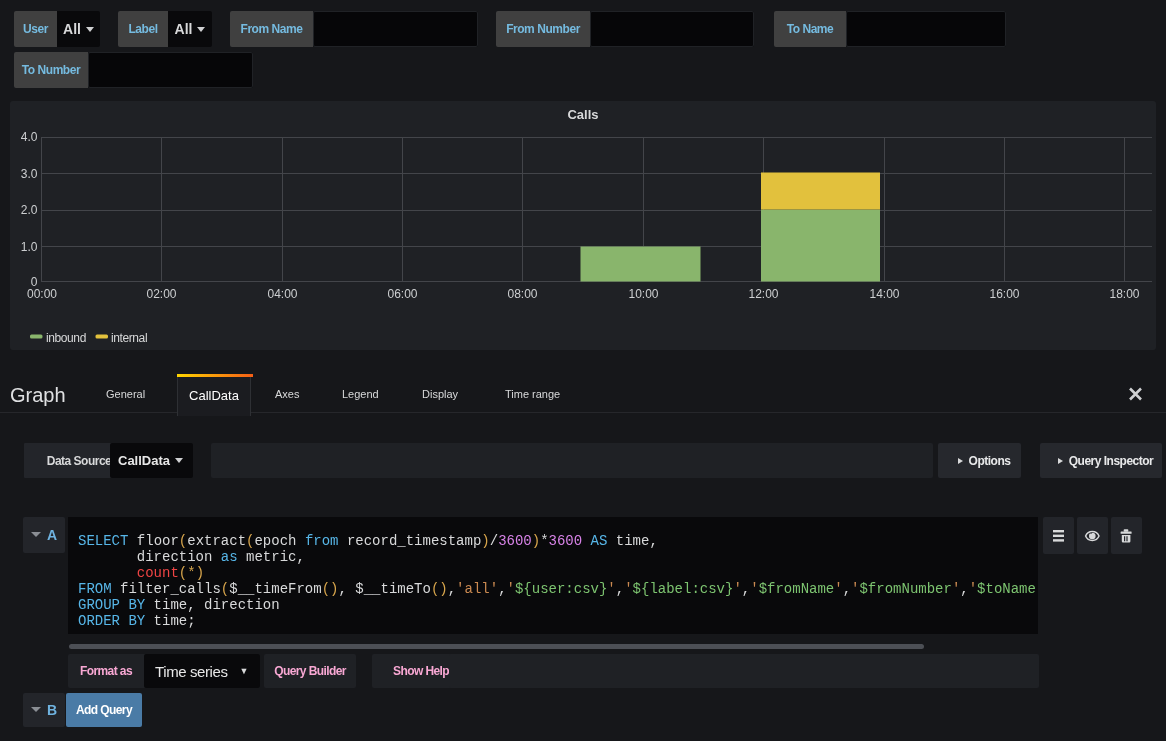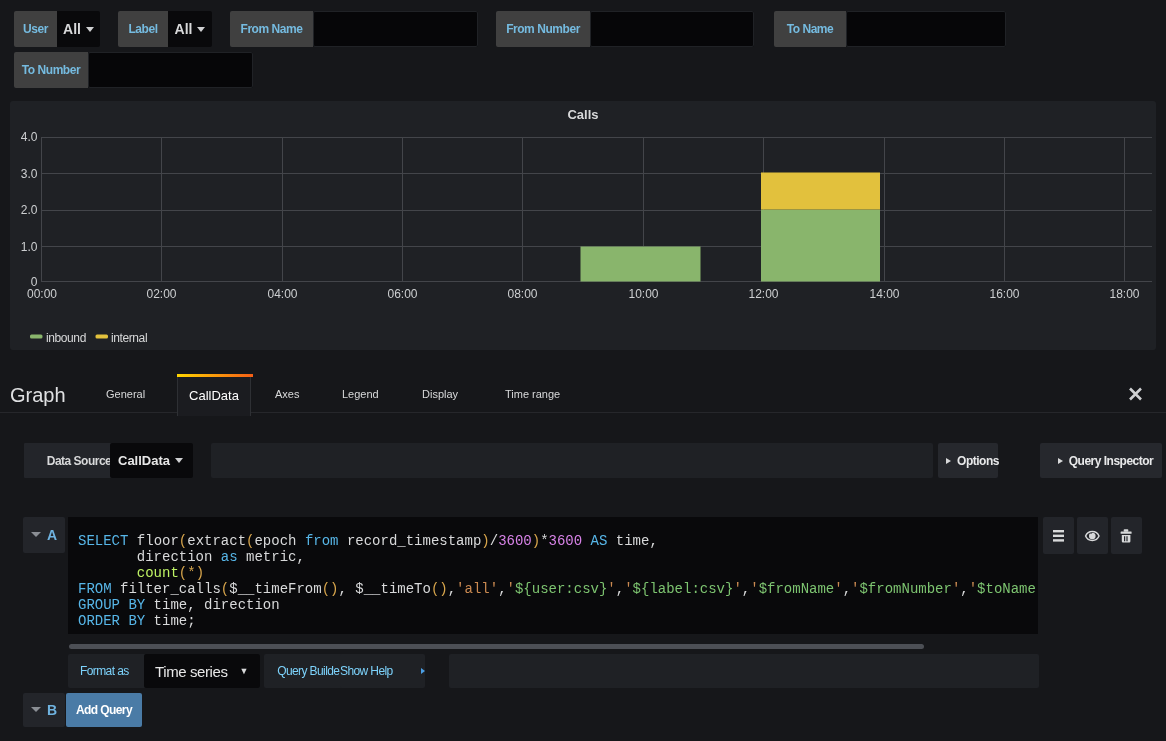--- a/index.html
+++ b/index.html
@@ -26,26 +26,26 @@
 .dsrow .sel{position:absolute;left:110px;top:443px;width:83px;height:35px;background:#09090b;color:#e8e8e8;font-size:13px;font-weight:700;display:flex;align-items:center;padding-left:8px;border-radius:2px}
 .dsrow .bar{position:absolute;left:211px;top:443px;width:722px;height:35px;background:#1f2125;border-radius:2px}
 .rbtn{position:absolute;top:443px;height:35px;background:#26282d;border-radius:2px;color:#e8e9ea;font-size:12px;font-weight:700;letter-spacing:-0.5px;display:flex;align-items:center;justify-content:center;padding-left:9px}
 .rbtn .tri{width:0;height:0;border-top:3.5px solid transparent;border-bottom:3.5px solid transparent;border-left:5px solid #d8d9da;margin-right:6px;display:inline-block}
 
 .qbox{position:absolute;left:23px;top:517px;width:42px;height:36px;background:#23252a;border-radius:2px}
 .qbox .car{position:absolute;left:8px;top:15px;width:0;height:0;border-left:5px solid transparent;border-right:5px solid transparent;border-top:5px solid #8a8e94}
 .qbox .ltr{position:absolute;left:24px;top:10px;color:#6fb3e0;font-size:14px;font-weight:700}
 .code{position:absolute;left:68px;top:517px;width:970px;height:117px;background:#09090b;overflow:hidden}
 .code pre{font-family:"Liberation Mono",monospace;font-size:14px;line-height:16px;color:#d8d9da;position:absolute;left:10px;top:16px;white-space:pre}
-.k{color:#57b6e8}.b{color:#bef264}.n{color:#d883e8}.p{color:#d7a54c}.s{color:#cb8a51}.v{color:#7dc470}
+.k{color:#57b6e8}.b{color:#ef4444}.n{color:#d883e8}.p{color:#d7a54c}.s{color:#cb8a51}.v{color:#7dc470}
 .scroll{position:absolute;left:69px;top:644px;width:855px;height:5px;background:#4c4f55;border-radius:3px}
 .ibtn{position:absolute;top:517px;width:31px;height:37px;background:#23252a;border-radius:2px}
 
 .frow{position:absolute;top:654px;height:34px;background:#1f2125;display:flex;align-items:center;border-radius:2px}
-.blue{color:#7dd3fc;font-size:12px;font-weight:400;letter-spacing:-0.6px}
+.blue{color:#f9a8d4;font-size:12px;font-weight:700;letter-spacing:-0.6px}
 .tsel{position:absolute;left:144px;top:654px;width:116px;height:34px;background:#09090b;color:#e8e8e8;font-size:15px;letter-spacing:-0.4px;display:flex;align-items:center;padding-left:11px;border-radius:2px;white-space:nowrap}
 
 .addbtn{position:absolute;left:66px;top:693px;width:76px;height:34px;background:#4a7ba6;border-radius:2px;color:#fff;font-size:12px;font-weight:700;letter-spacing:-0.6px;display:flex;align-items:center;justify-content:center}
 </style>
 </head>
 <body>
 
 <div class="fgrp" style="left:14px;top:11px">
   <div class="flab" style="width:43px">User</div>
   <div class="fsel" style="width:43px">All<span class="car"></span></div>
@@ -134,21 +134,21 @@
 <div class="tab" style="left:505px">Time range</div>
 <div class="closex"><svg width="15" height="14">
       <path d="M2 1.5 L13 12.5 M13 1.5 L2 12.5" stroke="#cfd0d2" stroke-width="2.6"></path>
     </svg></div>
 
 <div class="dsrow">
   <div class="lab">Data Source</div>
   <div class="sel">CallData<span style="margin-left:5px;width:0;height:0;border-left:4.5px solid transparent;border-right:4.5px solid transparent;border-top:5px solid #d0d1d3;display:inline-block"></span></div>
   <div class="bar"></div>
 </div>
-<div class="rbtn" style="left:938px;width:60px"><span class="tri"></span>Options</div>
+<div class="rbtn" style="left:938px;width:83px"><span class="tri"></span>Options</div>
 <div class="rbtn" style="left:1040px;width:122px"><span class="tri"></span>Query Inspector</div>
 
 <div class="qbox">
     <div class="car"></div>
     <div class="ltr">A</div>
   </div>
 <div class="code">
     <pre><span class="k">SELECT</span> floor<span class="p">(</span>extract<span class="p">(</span>epoch <span class="k">from</span> record_timestamp<span class="p">)</span>/<span class="n">3600</span><span class="p">)</span>*<span class="n">3600</span> <span class="k">AS</span> time,
        direction <span class="k">as</span> metric,
        <span class="b">count</span><span class="p">(*)</span>
@@ -185,21 +185,21 @@
     </svg>
 </div>
 
 <div class="frow" style="left:68px;width:192px">
     <span class="blue" style="margin-left:12px">Format as</span>
   </div>
 <div class="tsel">Time series<span style="position:absolute;right:12px;top:12px;font-size:9px;color:#d8d9da">▼</span></div>
 <div class="frow" style="left:264px;width:92px;justify-content:center">
     <span class="blue">Query Builder</span>
   </div>
-<div class="frow" style="left:340px;width:85px;justify-content:space-between">
+<div class="frow" style="left:372px;width:85px;justify-content:flex-end">
     <span class="blue">Show Help</span>
     <span style="display:inline-block;width:0;height:0;border-top:3.5px solid transparent;border-bottom:3.5px solid transparent;border-left:4.5px solid #4b9fe5;margin-left:4px"></span>
   </div>
 <div class="frow" style="left:449px;width:590px"></div>
 
 <div class="qbox" style="top:693px;height:34px">
     <div class="car" style="top:14px"></div>
     <div class="ltr" style="top:9px">B</div>
   </div>
 <div class="addbtn">Add Query</div>

